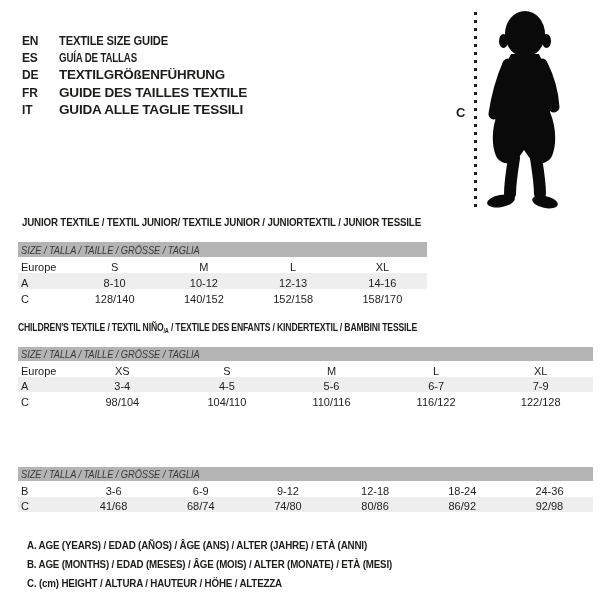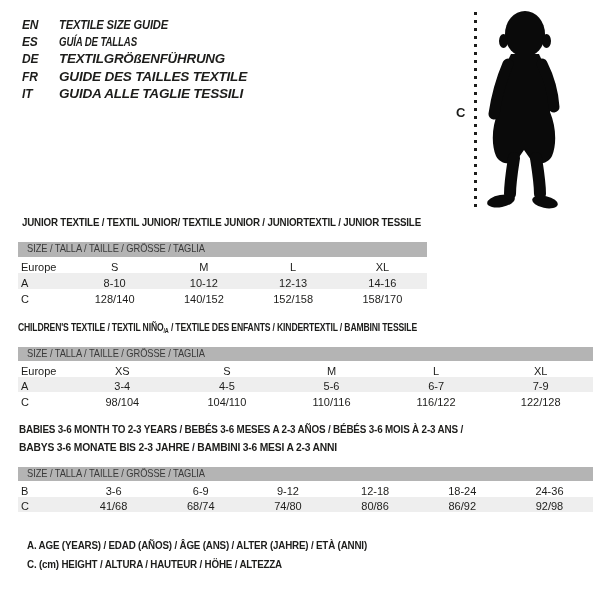--- a/index.html
+++ b/index.html
@@ -1,21 +1,21 @@
 <!DOCTYPE html>
 <html style="--ink: #1d1d1b; --header-bar: #b4b4b4; --row-alt: #eeeeee; --background: #ffffff; --silhouette: #0a0a0a;"><head>
 <meta charset="utf-8">
 <style>
   html,body{margin:0;padding:0;background:#fff;}
   .page{
     position:relative;width:600px;height:600px;background:var(--background,#fff);
     font-family:"Liberation Sans",sans-serif;color:var(--ink,#1d1d1b);overflow:hidden;
   }
   
-  .lang-block{position:absolute;left:22px;top:16px;font-style:italic;}
+  .lang-block{position:absolute;left:22px;top:32px;}
   .lang-row{display:flex;height:17.4px;align-items:center;}
   .lang-code{width:37px;font-size:12px;font-weight:bold;letter-spacing:-0.2px;}
   .lang-label{font-size:12px;font-weight:bold;letter-spacing:-0.2px;white-space:nowrap;}
   
   .measure-label{position:absolute;left:456px;top:105px;font-size:13px;font-weight:bold;}
   .dotted-line{
     position:absolute;left:474px;top:12px;width:3px;height:197px;
     background:repeating-linear-gradient(to bottom,var(--ink,#1d1d1b) 0 3px,transparent 3px 8px);
   }
   .baby-svg{position:absolute;left:483px;top:8px;width:84px;height:202px;}
@@ -25,22 +25,22 @@
   #children-title{left:18px;top:321px;}
   #babies-title{left:19px;top:423px;}
   .title-line{height:17.5px;}
   .subsize{font-size:7px;vertical-align:-2px;}
   
   .size-table{position:absolute;background:#fff;}
   #junior-table{left:18px;top:242px;width:409px;}
   #children-table{left:18px;top:347px;width:575px;}
   #babies-table{left:18px;top:467px;width:575px;}
   .thead{
-    background:var(--header-bar,#b4b4b4);height:15px;display:flex;
-    padding-left:9px;font-size:10.5px;color:#3a3a3a;letter-spacing:-0.1px;
+    background:var(--header-bar,#b4b4b4);height:15px;display:flex;align-items:center;
+    padding-left:3px;font-size:10.5px;color:#3a3a3a;letter-spacing:-0.1px;font-style:italic;
   }
   #children-table .thead,#babies-table .thead{height:14px;}
   .trow{display:flex;align-items:flex-end;height:16px;font-size:11px;color:var(--ink,#1d1d1b);}
   #children-table .trow,#babies-table .trow{height:15.5px;}
   .trow.alt{background:var(--row-alt,#eeeeee);}
   .tlabel{width:52px;box-sizing:border-box;padding-left:3px;white-space:nowrap;}
   .tcell{flex:1;text-align:center;white-space:nowrap;}
   
   .footnotes{position:absolute;left:27px;top:535px;}
   .footnote-line{height:19px;}
@@ -148,24 +148,20 @@
     <div class="trow">
       <span class="tlabel">C</span>
       <span class="tcell">98/104</span>
       <span class="tcell">104/110</span>
       <span class="tcell">110/116</span>
       <span class="tcell">116/122</span>
       <span class="tcell">122/128</span>
     </div>
   </div>
 
-  <div class="sec-title" id="babies-title">
-    <div class="title-line"><span style="display: inline-block; white-space: nowrap; transform-origin: 0px 50%; transform: scaleX(0.897621);">BABIES 3-6 MONTH TO 2-3 YEARS / BEBÉS 3-6 MESES A 2-3 AÑOS / BÉBÉS 3-6 MOIS À 2-3 ANS /</span></div>
-    <div class="title-line"><span style="display: inline-block; white-space: nowrap; transform-origin: 0px 50%; transform: scaleX(0.935681);">BABYS 3-6 MONATE BIS 2-3 JAHRE / BAMBINI 3-6 MESI A 2-3 ANNI</span></div>
-  </div>
   <div class="size-table" id="babies-table">
     <div class="thead">
       <span style="display: inline-block; white-space: nowrap; transform-origin: 0px 50%; transform: scaleX(0.888404);">SIZE / TALLA / TAILLE / GRÖSSE / TAGLIA</span>
     </div>
     <div class="trow">
       <span class="tlabel">B</span>
       <span class="tcell">3-6</span>
       <span class="tcell">6-9</span>
       <span class="tcell">9-12</span>
       <span class="tcell">12-18</span>
@@ -178,16 +174,17 @@
       <span class="tcell">68/74</span>
       <span class="tcell">74/80</span>
       <span class="tcell">80/86</span>
       <span class="tcell">86/92</span>
       <span class="tcell">92/98</span>
     </div>
   </div>
 
   <div class="footnotes">
     <div class="footnote-line"><span style="display: inline-block; white-space: nowrap; transform-origin: 0px 50%; transform: scaleX(0.890526);">A. AGE (YEARS) / EDAD (AÑOS) / ÂGE (ANS) / ALTER (JAHRE) / ETÀ (ANNI)</span></div>
+    <div class="footnote-line"><span style="display: inline-block; white-space: nowrap; transform-origin: 0px 50%; transform: scaleX(0.886023);">B. AGE (MONTHS) / EDAD (MESES) / ÂGE (MOIS) / ALTER (MONATE) / ETÀ (MESI)</span></div>
     <div class="footnote-line"><span style="display: inline-block; white-space: nowrap; transform-origin: 0px 50%; transform: scaleX(0.889761);">C. (cm) HEIGHT / ALTURA / HAUTEUR / HÖHE / ALTEZZA</span></div>
   </div>
 
 </div>
 
 </body></html>

